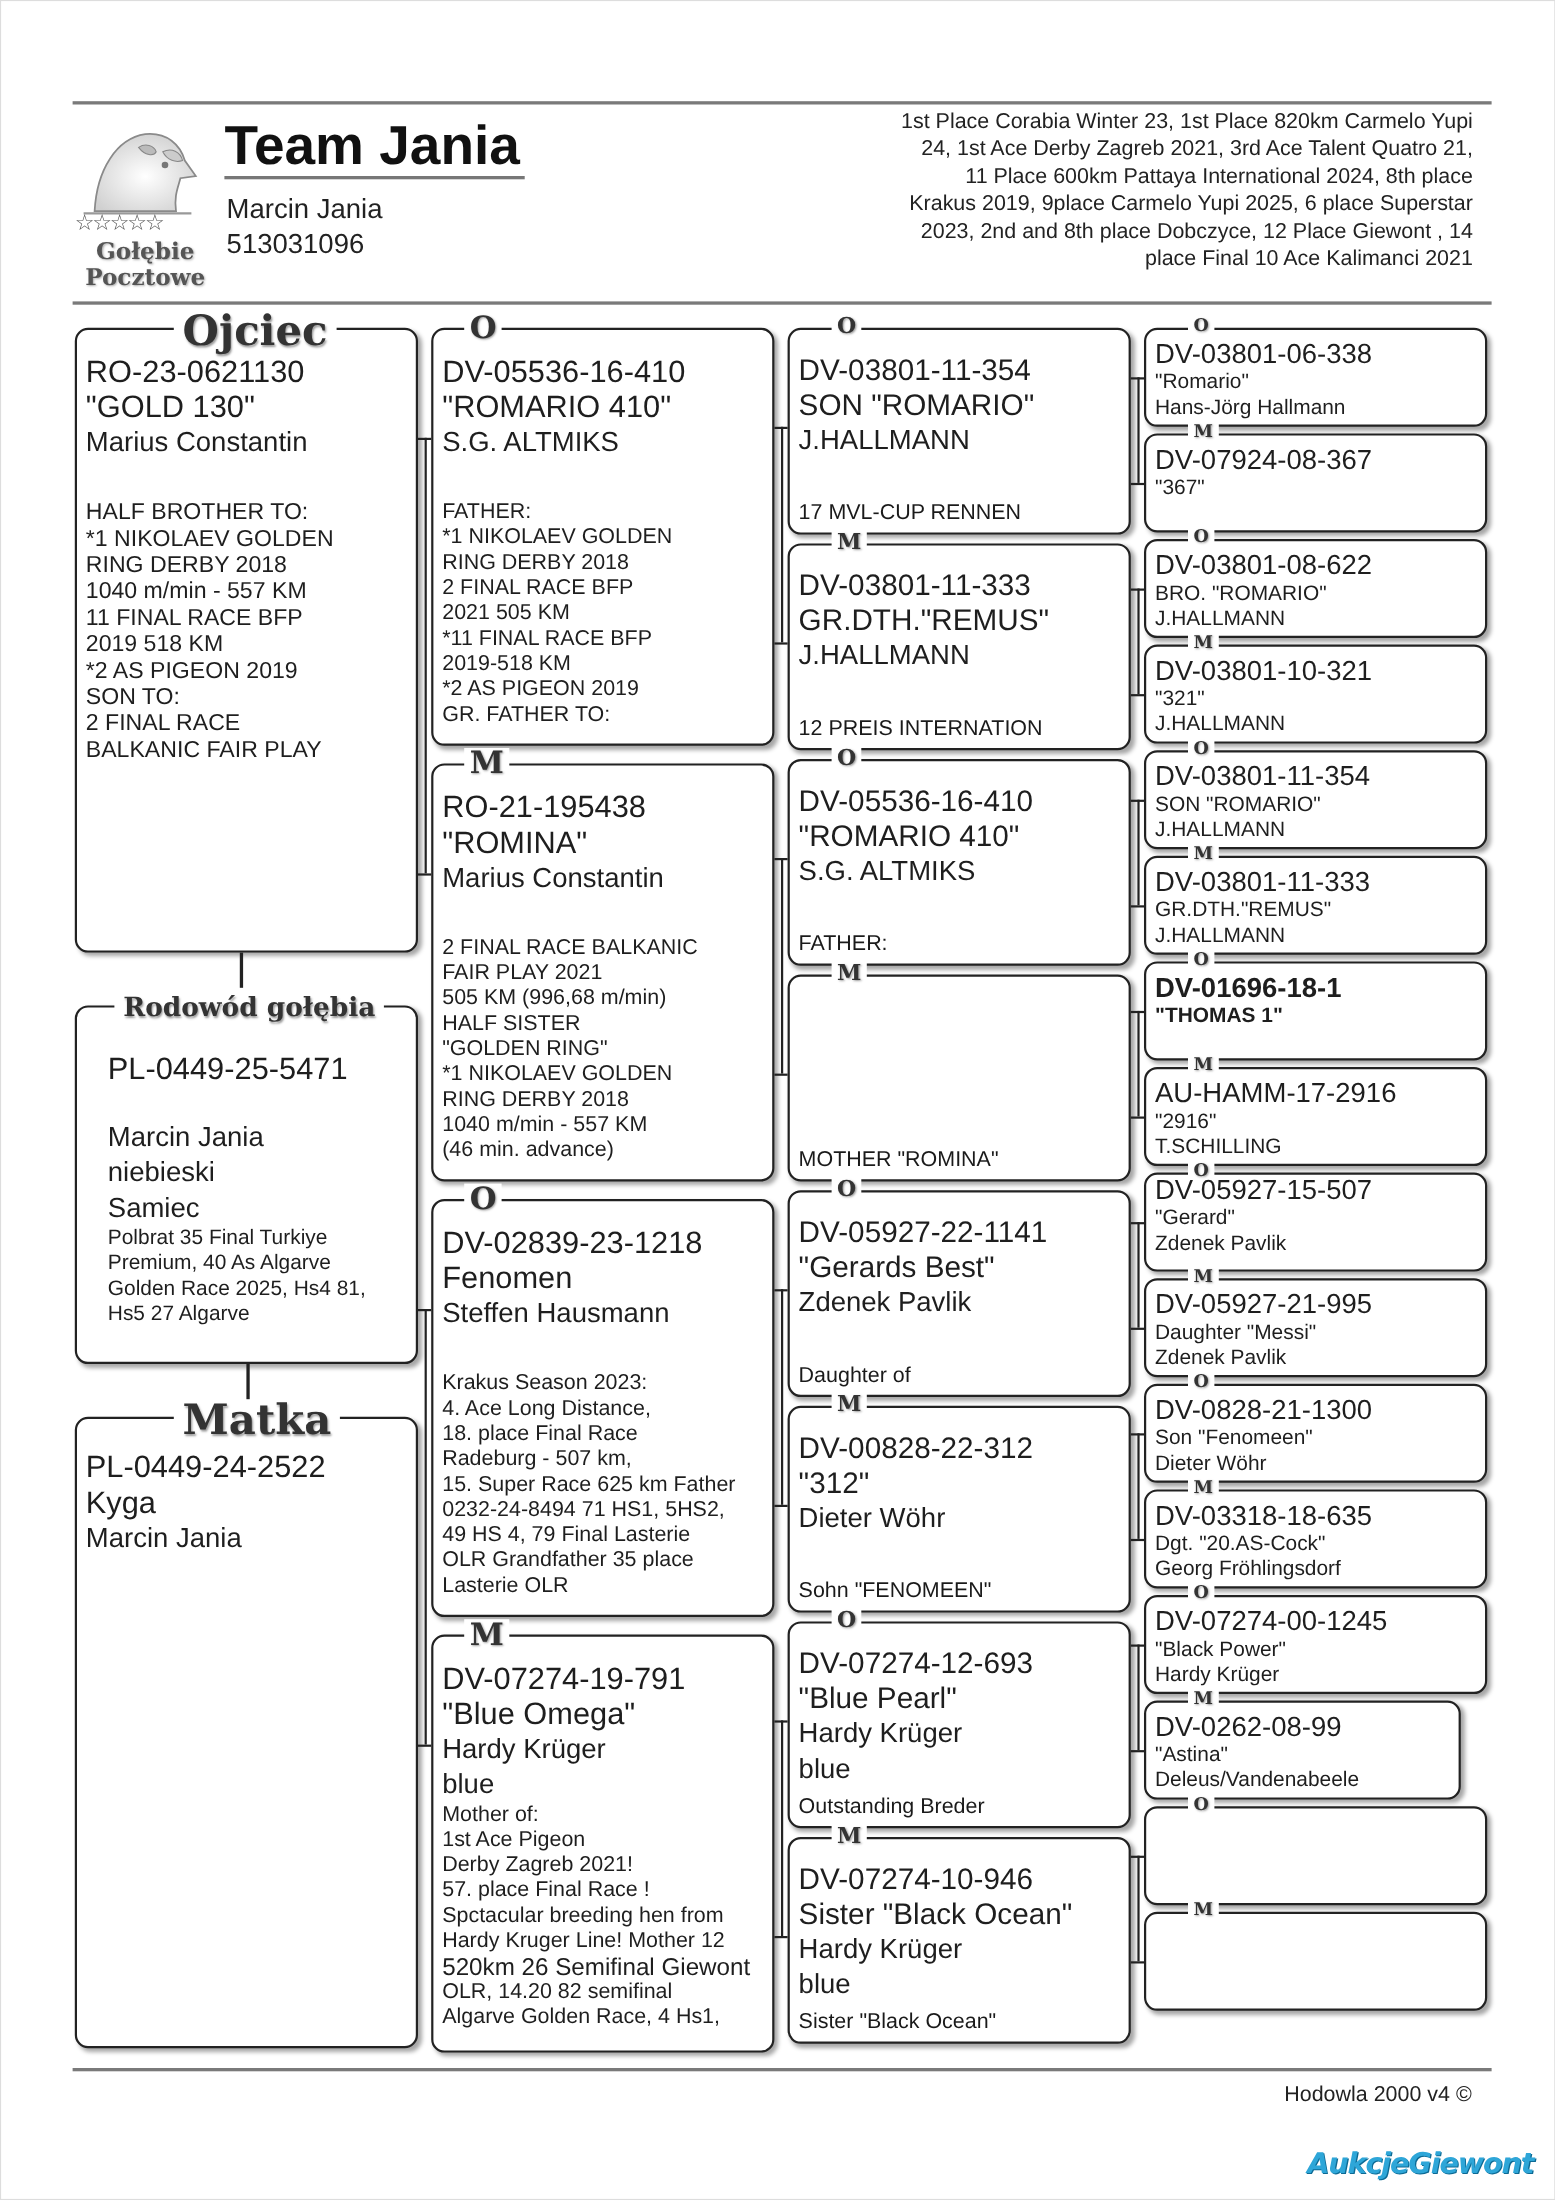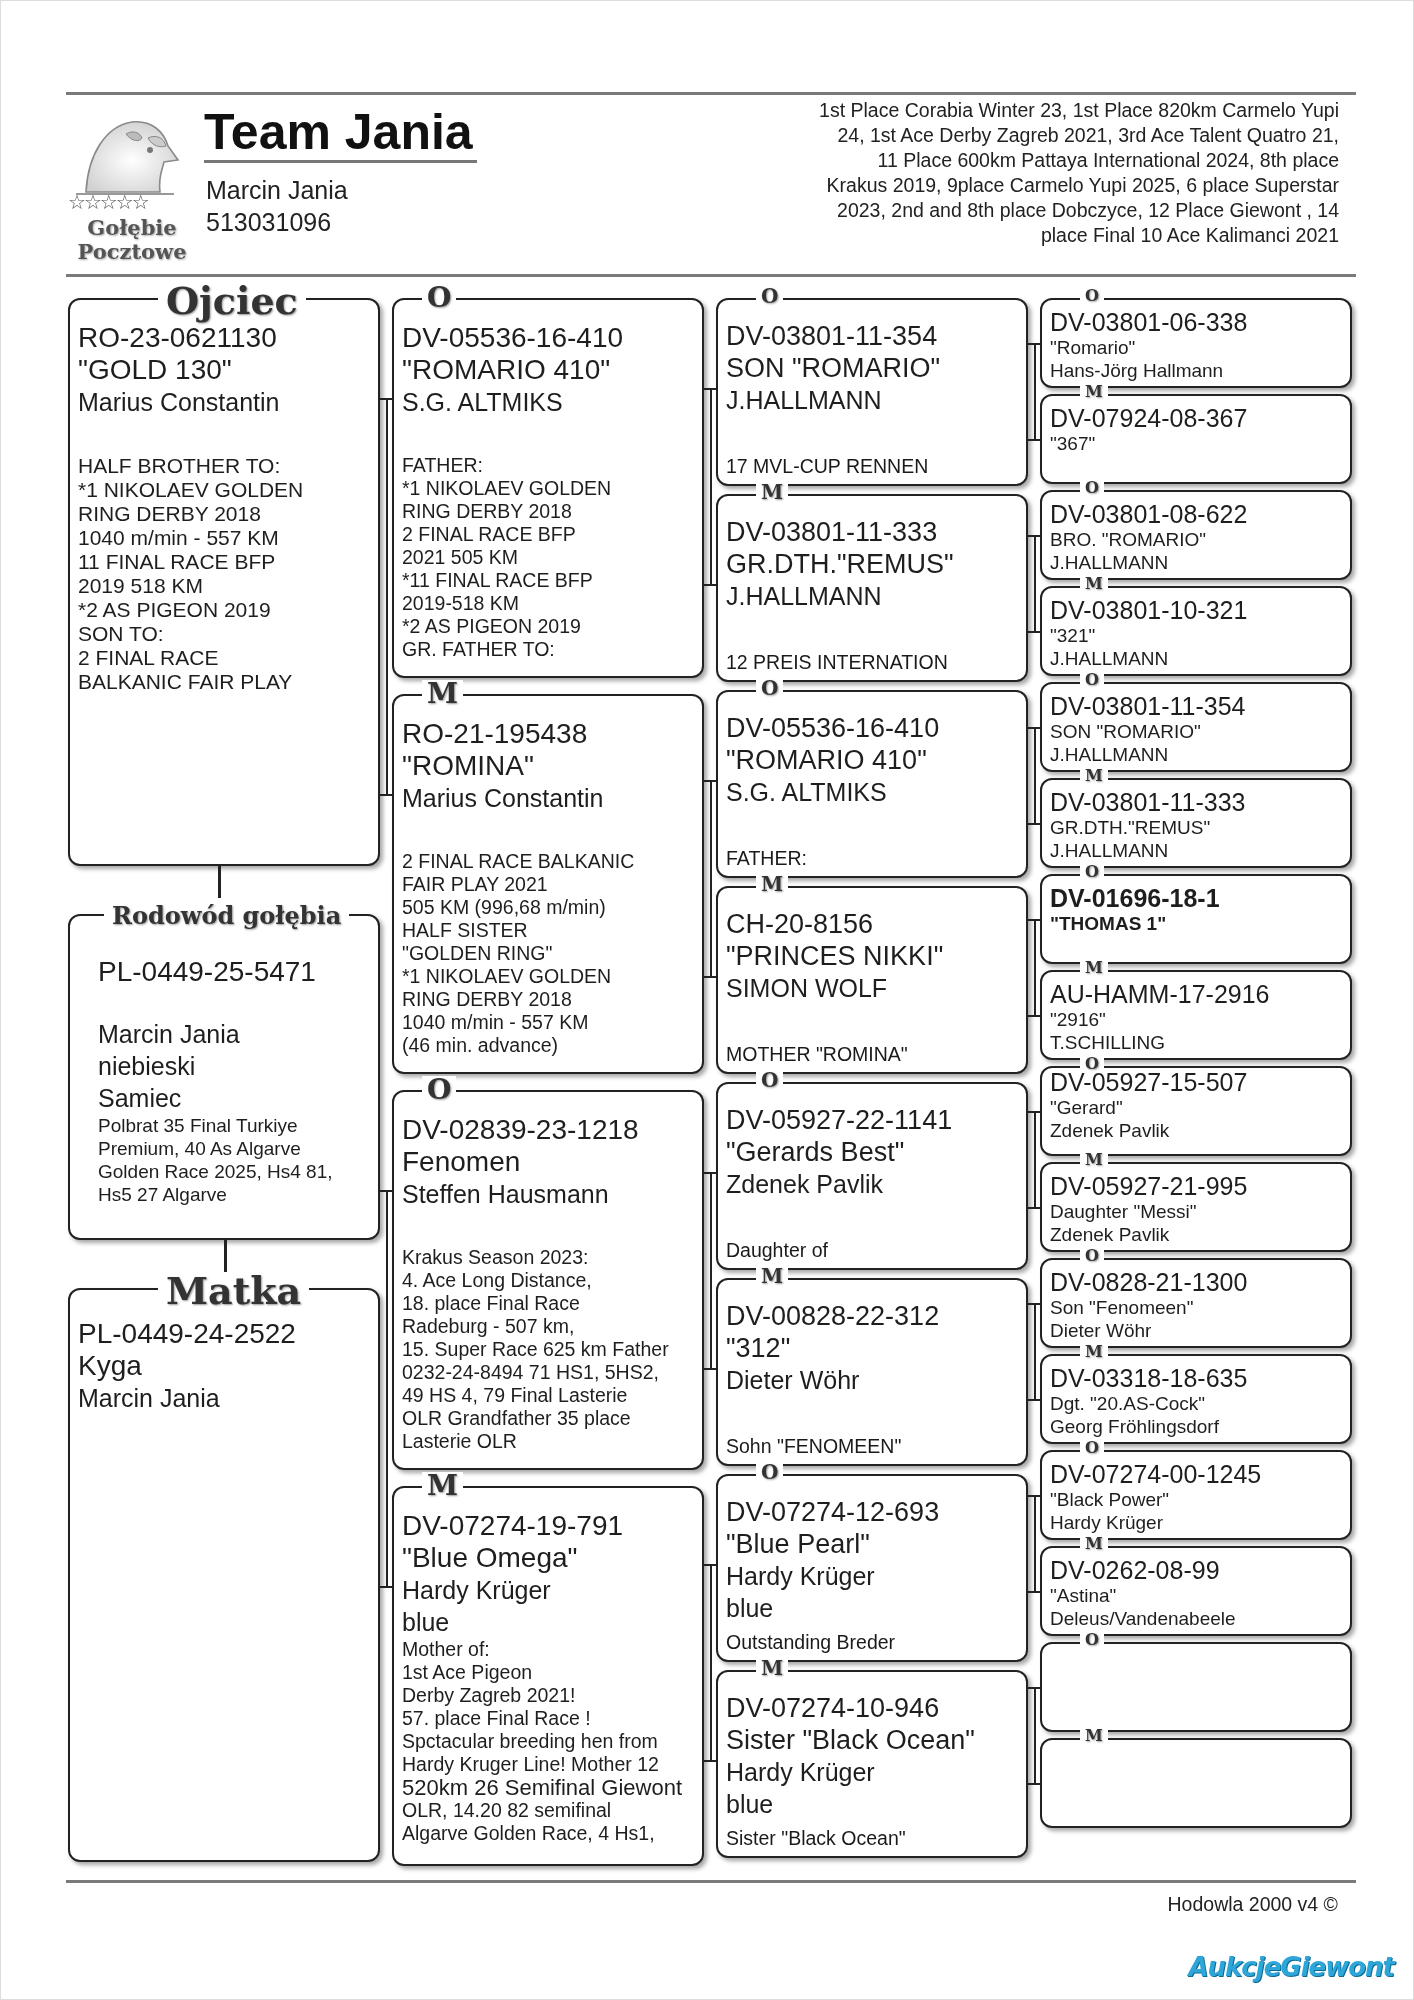--- a/index.html
+++ b/index.html
@@ -219,25 +219,20 @@
         <div class="content" style="top:20px;">
           <div class="big" style="font-size:27px;">DV-05536-16-410</div>
           <div class="big" style="font-size:27px;">"ROMARIO 410"</div>
           <div class="big" style="font-size:25px;">S.G. ALTMIKS</div>
         </div>
         <div class="small" style="position:absolute; left:8px; bottom:6px; font-size:19.5px;">FATHER:</div>
       </div>
       <div class="legend-out" style="left:756px; top:678px; font-size:20px; padding:0 5px;">O</div>
       <div class="conn" style="left:704px; top:780px; width:12px; height:2px;"></div>
       <div class="box" style="left:716px; top:886px; width:312px; height:188px;">
-        <div class="content" style="top:20px;">
-          <div class="big" style="font-size:27px;">CH-20-8156</div>
-          <div class="big" style="font-size:27px;">"PRINCES NIKKI"</div>
-          <div class="big" style="font-size:25px;">SIMON WOLF</div>
-        </div>
         <div class="small" style="position:absolute; left:8px; bottom:6px; font-size:19.5px;">MOTHER "ROMINA"</div>
       </div>
       <div class="legend-out" style="left:756px; top:874px; font-size:20px; padding:0 5px;">M</div>
       <div class="conn" style="left:704px; top:976px; width:12px; height:2px;"></div>
       <div class="box" style="left:716px; top:1082px; width:312px; height:188px;">
         <div class="content" style="top:20px;">
           <div class="big" style="font-size:27px;">DV-05927-22-1141</div>
           <div class="big" style="font-size:27px;">"Gerards Best"</div>
           <div class="big" style="font-size:25px;">Zdenek Pavlik</div>
         </div>
@@ -387,21 +382,21 @@
       <div class="conn" style="left:1028px; top:1399px; width:12px; height:2px;"></div>
       <div class="box" style="left:1040px; top:1450px; width:312px; height:90px;">
         <div class="content" style="top:8px; left:8px;">
           <div class="med" style="font-size:25px; line-height:28px;">DV-07274-00-1245</div>
           <div class="small" style="font-size:19px; line-height:23px;">"Black Power"</div>
           <div class="small" style="font-size:19px; line-height:23px;">Hardy Krüger</div>
         </div>
       </div>
       <div class="legend-out" style="left:1080px; top:1440px; font-size:16px; padding:0 5px;">O</div>
       <div class="conn" style="left:1028px; top:1495px; width:12px; height:2px;"></div>
-      <div class="box" style="left:1040px; top:1546px; width:312px; height:90px;">
+      <div class="box" style="left:1040px; top:1546px; width:288px; height:90px;">
         <div class="content" style="top:8px; left:8px;">
           <div class="med" style="font-size:25px; line-height:28px;">DV-0262-08-99</div>
           <div class="small" style="font-size:19px; line-height:23px;">"Astina"</div>
           <div class="small" style="font-size:19px; line-height:23px;">Deleus/Vandenabeele</div>
         </div>
       </div>
       <div class="legend-out" style="left:1080px; top:1536px; font-size:16px; padding:0 5px;">M</div>
       <div class="conn" style="left:1028px; top:1591px; width:12px; height:2px;"></div>
       <div class="box" style="left:1040px; top:1642px; width:312px; height:90px;">
         <div class="content" style="top:8px; left:8px;">

